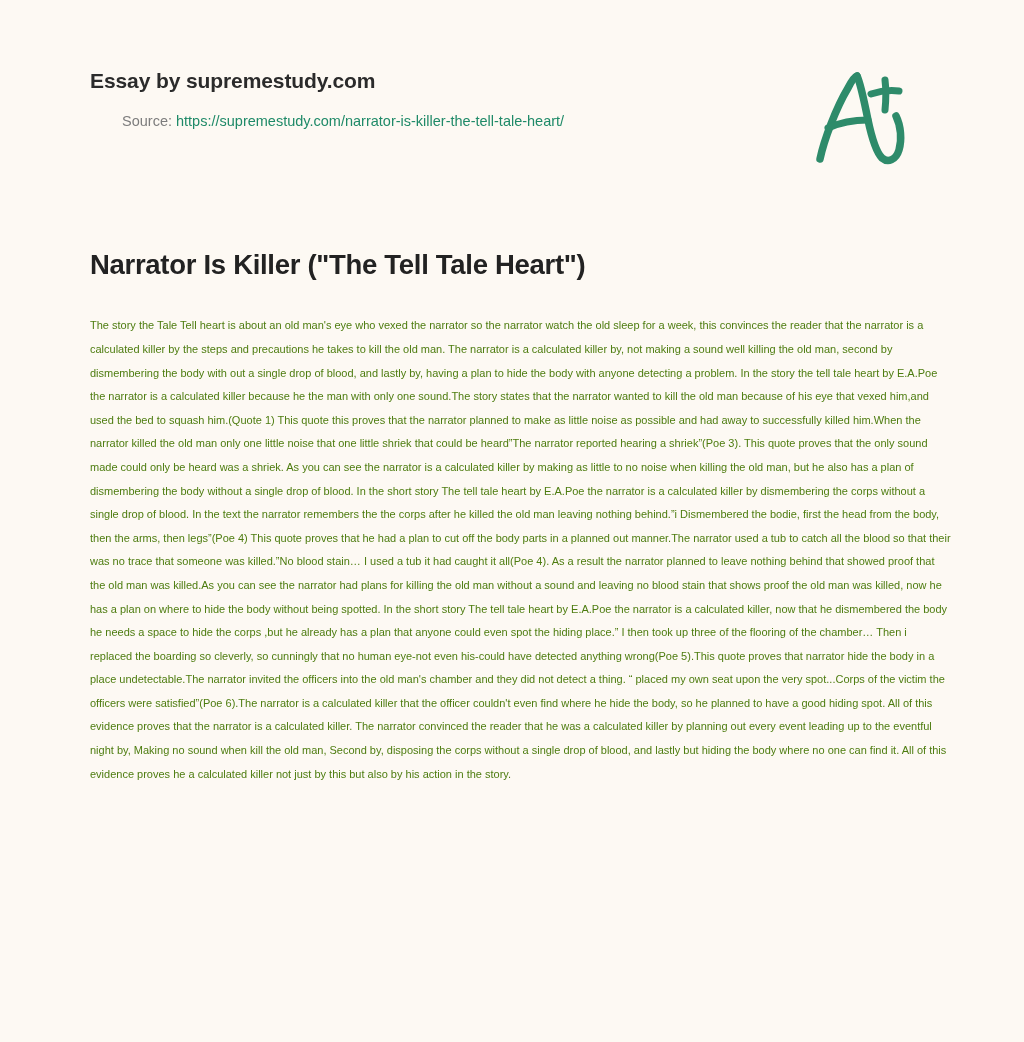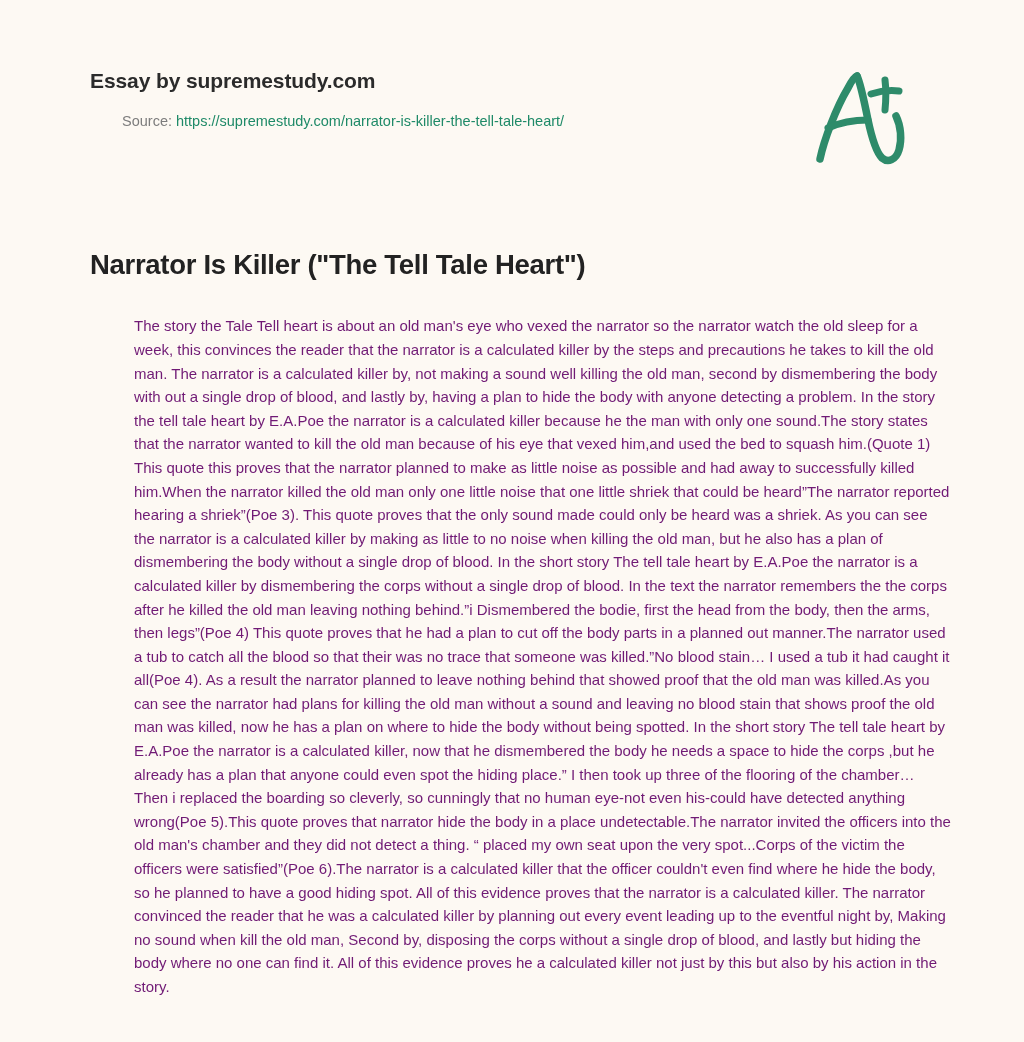--- a/index.html
+++ b/index.html
@@ -83,26 +83,25 @@
   .doc-title {
     margin: 0;
     font-size: 27.5px;
     font-weight: bold;
     color: #222222;
     letter-spacing: -0.3px;
     line-height: 1.25;
   }
   .doc-body {
     margin-top: 32px;
-    font-size: 15px;
+    font-size: 11px;
     line-height: 23.6px;
-    color: #701a75;
+    color: #4d7c0f;
     text-align: left;
     word-spacing: 0px;
-    margin-left: 44px;
   }
   .doc-body p {
     margin: 0;
   }
 </style>
 </head>
 <body>
 
 <div class="page">
 

